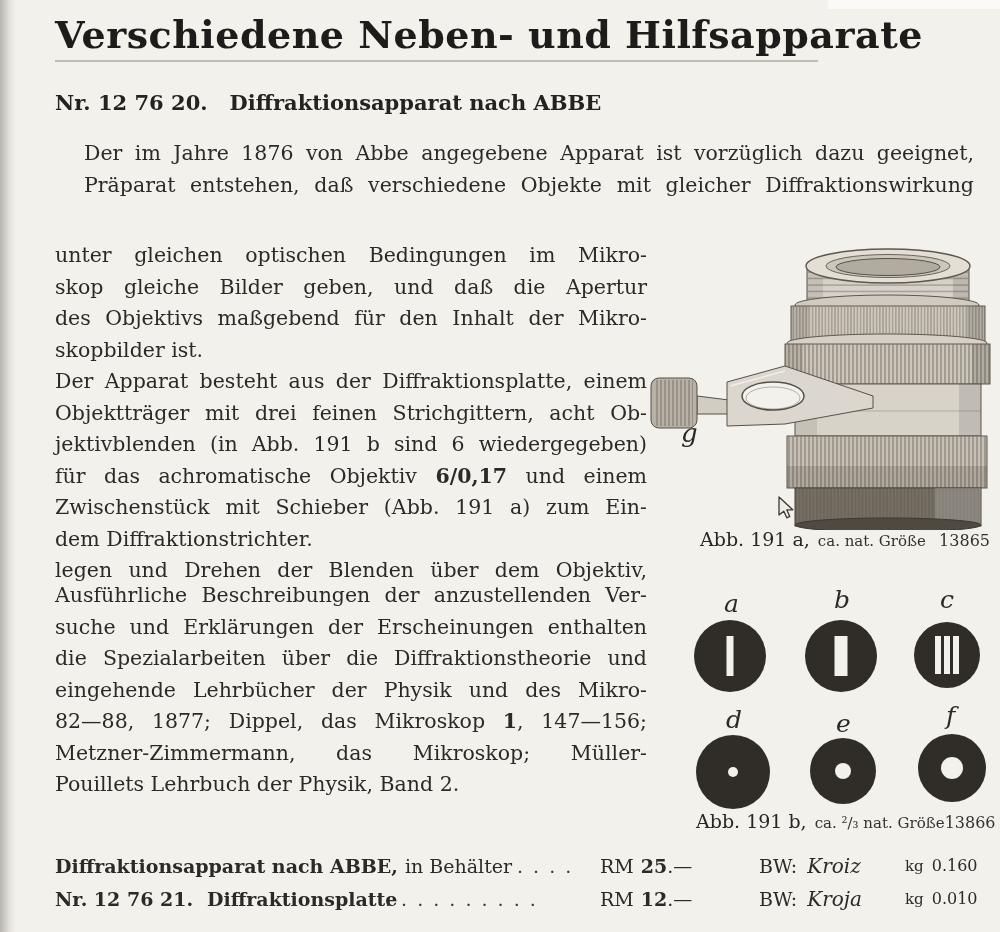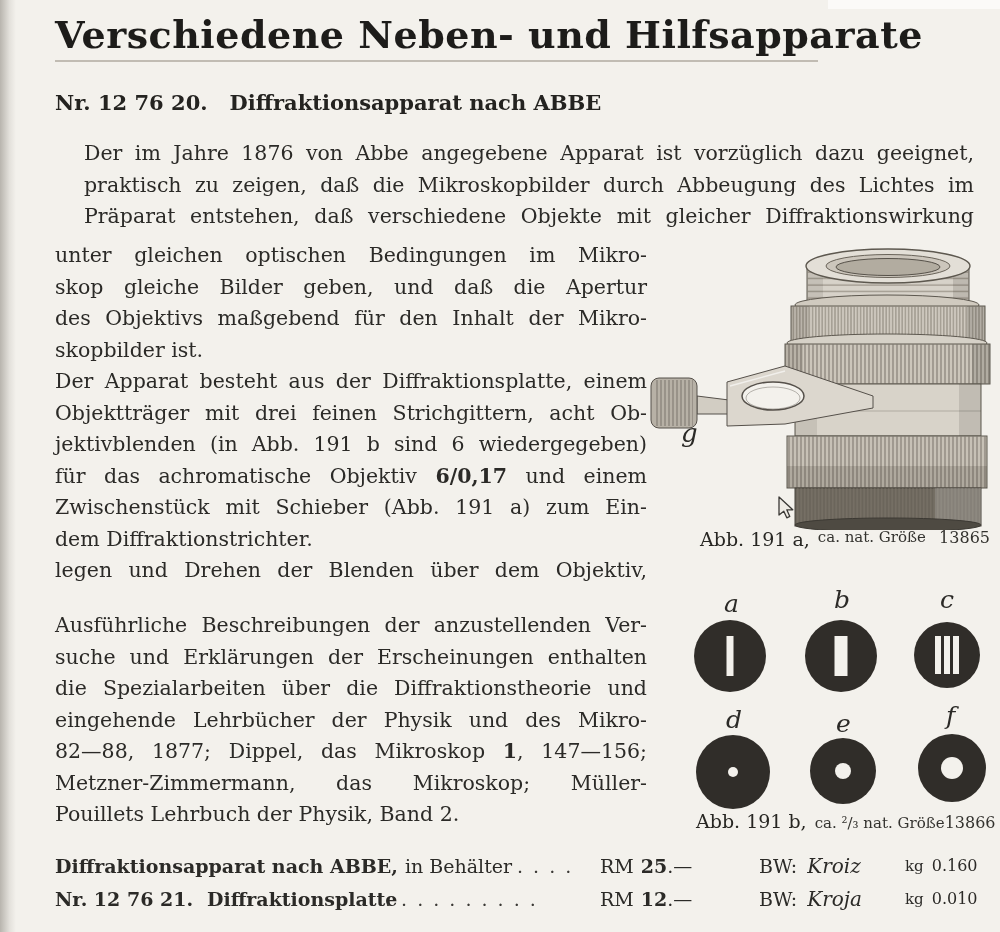--- a/index.html
+++ b/index.html
@@ -15,24 +15,24 @@
     font-size:38px;font-weight:bold;color:#1d1c1a;letter-spacing:.5px;white-space:nowrap;}
   .title-rule{position:absolute;left:55px;top:60px;width:763px;height:2px;background:#c1bcb3;}
   .heading{position:absolute;left:55px;top:90px;font-size:21px;font-weight:bold;color:#242320;white-space:nowrap;}
   .heading .h-nr{margin-right:22px;}
   .col{position:absolute;left:55px;}
   .ln{font-size:20.5px;line-height:31.5px;}
   .j{text-align:justify;text-align-last:justify;}
   .p1f{top:138px;width:890px;margin-left:29px;}
   .p1n{top:240px;width:592px;}
   .p2{top:366px;width:592px;}
-  .p3{top:610px;width:592px;}
+  .p3{top:580px;width:592px;}
   b{font-weight:bold;}
   .figA{position:absolute;left:635px;top:230px;}
-  .capA{position:absolute;left:640px;top:528px;width:350px;display:flex;align-items:flex-start;padding-left:60px;box-sizing:border-box;}
+  .capA{position:absolute;left:640px;top:528px;width:350px;display:flex;align-items:flex-end;padding-left:60px;box-sizing:border-box;}
   .capB{position:absolute;left:656px;top:810px;width:334px;display:flex;align-items:baseline;padding-left:40px;box-sizing:border-box;}
   .cap-main{font-size:19px;color:#272622;white-space:nowrap;}
   .cap-small{font-size:15px;margin-left:8px;color:#33322e;white-space:nowrap;}
   .cap-nr{font-size:16px;margin-left:auto;color:#33322e;}
   .figB{position:absolute;left:658px;top:586px;}
   svg text{font-family:"DejaVu Serif","Liberation Serif",serif;}
   .price-row{position:absolute;left:55px;width:915px;height:30px;font-size:19px;line-height:30px;white-space:nowrap;}
   .pr1{top:851px;} .pr2{top:884px;}
   .price-row .p-name{position:absolute;left:0;}
   .p-name .reg{font-weight:normal;margin-left:7px;}
@@ -56,21 +56,20 @@
 
   <h1 class="title">Verschiedene Neben- und Hilfsapparate</h1>
   <div class="title-rule"></div>
 
   <div class="heading">
     <span class="h-nr">Nr. 12 76 20.</span><span>Diffraktionsapparat nach ABBE</span>
   </div>
 
   <div class="col p1f">
     <div class="ln j">Der im Jahre 1876 von Abbe angegebene Apparat ist vorzüglich dazu geeignet,</div>
-    <div class="ln j">praktisch zu zeigen, daß die Mikroskopbilder durch Abbeugung des Lichtes im</div>
     <div class="ln j">Präparat entstehen, daß verschiedene Objekte mit gleicher Diffraktionswirkung</div>
   </div>
 
   <div class="col p1n">
     <div class="ln j">unter gleichen optischen Bedingungen im Mikro-</div>
     <div class="ln j">skop gleiche Bilder geben, und daß die Apertur</div>
     <div class="ln j">des Objektivs maßgebend für den Inhalt der Mikro-</div>
     <div class="ln">skopbilder ist.</div>
   </div>
 

